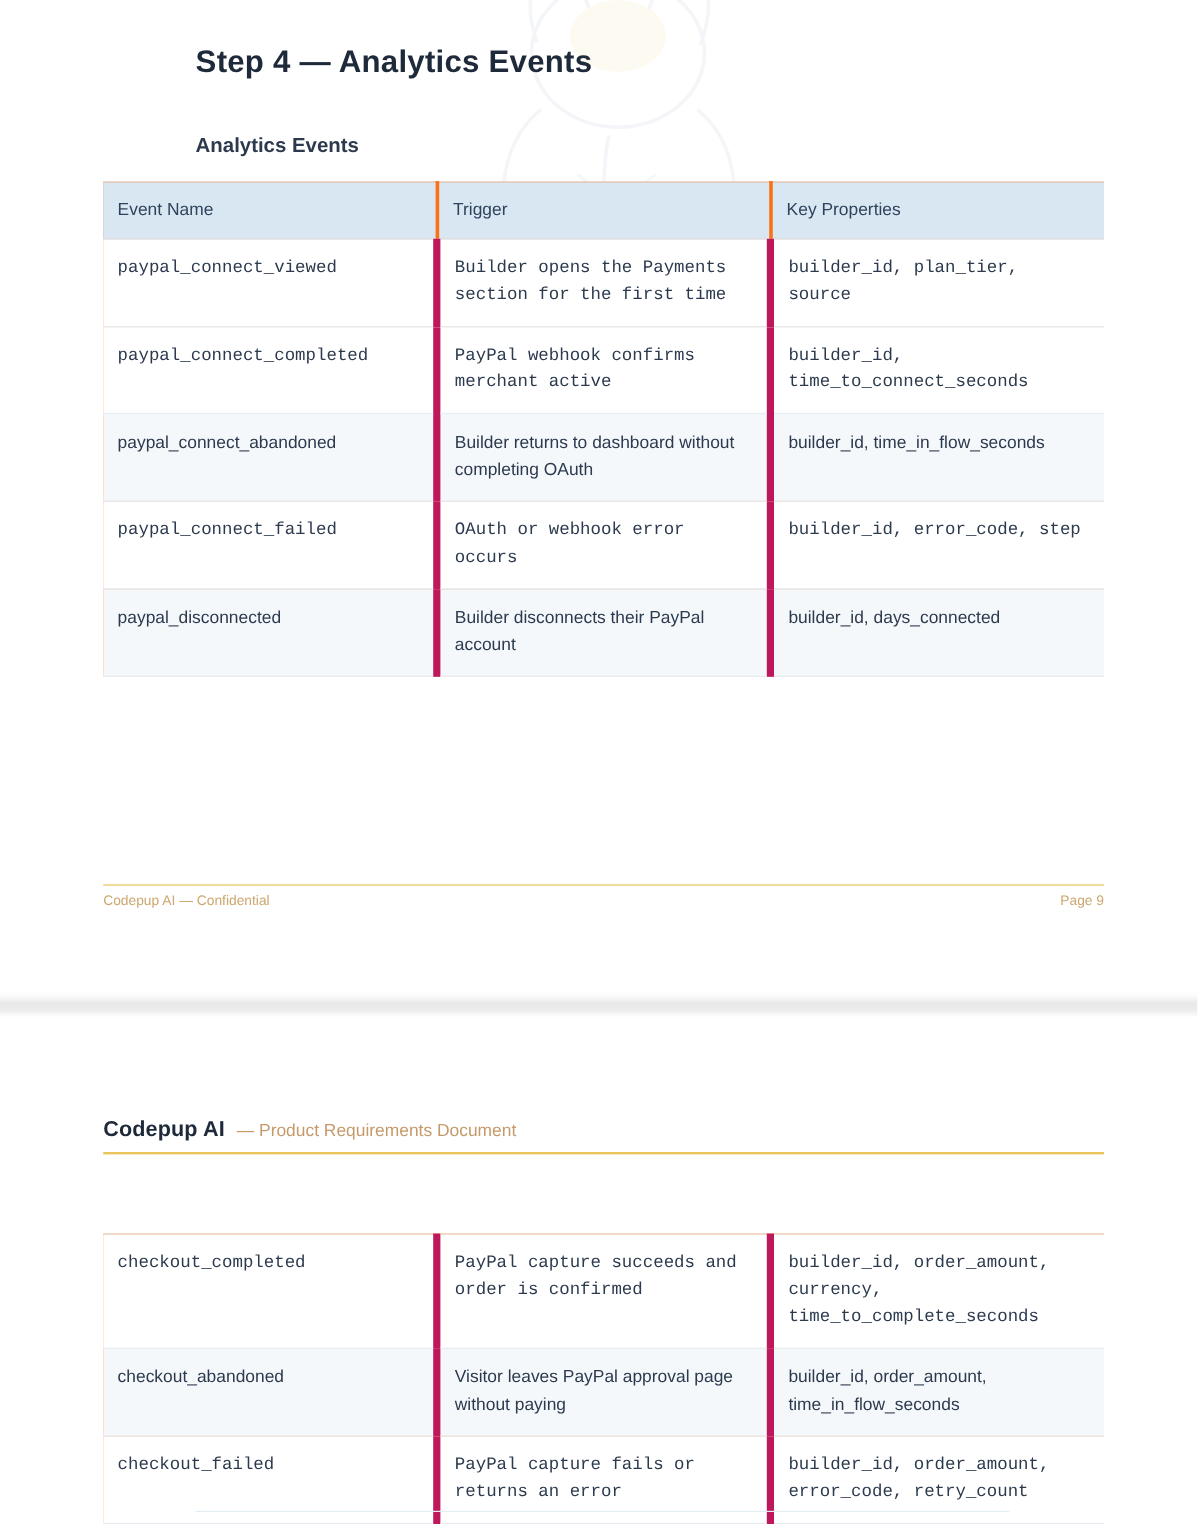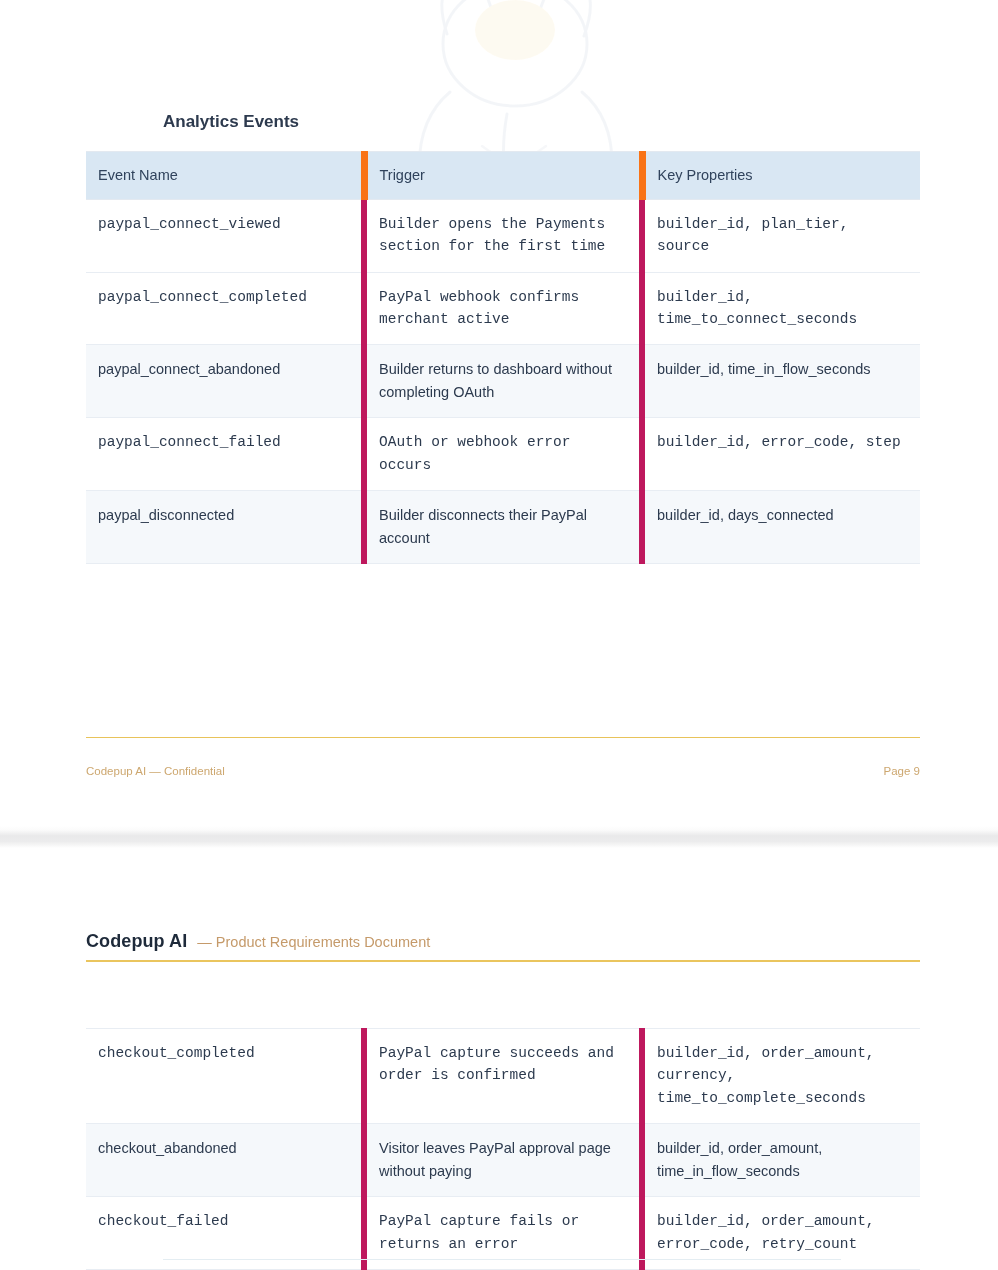--- a/index.html
+++ b/index.html
@@ -115,39 +115,38 @@
   }
   .table td:last-child { border-right: none; }
   .table td:first-child { border-left: none; }
 
   .table tr.odd td { background: #ffffff; font-family: Liberation Mono, monospace; }
   .table tr.even td { background: #f5f8fb; }
 
   .table tr td:nth-child(2),
   .table tr td:nth-child(3) { border-left: 6px solid #be185d; }
   .table tr th:nth-child(2),
-  .table tr th:nth-child(3) { border-left: 7px solid #f97316; }
+  .table tr th:nth-child(3) { border-left: 3px solid #f97316; }
 
   
   .page-footer {
     position: absolute;
     left: 86px;
     top: 737px;
     width: 834px;
     border-top: 1.5px solid #e8c35a;
     padding-top: 7px;
     display: flex;
     justify-content: space-between;
     align-items: baseline;
     z-index: 2;
   }
   .footer-left {
     font-size: 11.5px;
     color: #cda76f;
-    margin-top: 20px;
   }
   .footer-right {
     font-size: 11.5px;
     color: #cda76f;
   }
 
   
   .page-header {
     position: absolute;
     left: 86px;
@@ -209,20 +208,21 @@
         <path d="M155 150 q-8 44 2 84"></path>
       </g>
       <g fill="#fdf6e4">
         <ellipse cx="163" cy="66" rx="40" ry="30"></ellipse>
       </g>
       <g fill="none" stroke="#eef1f5" stroke-width="2.5" stroke-linecap="round">
         <path d="M130 182 q32 26 64 0"></path>
       </g>
     </svg>
 
+    <div class="page-title">Step 4 — Analytics Events</div>
 
     <div class="section-title">Analytics Events</div>
 
     <table class="table table-one">
       <colgroup>
           <col class="c1">
           <col class="c2">
           <col class="c3">
         </colgroup>
       <thead>

